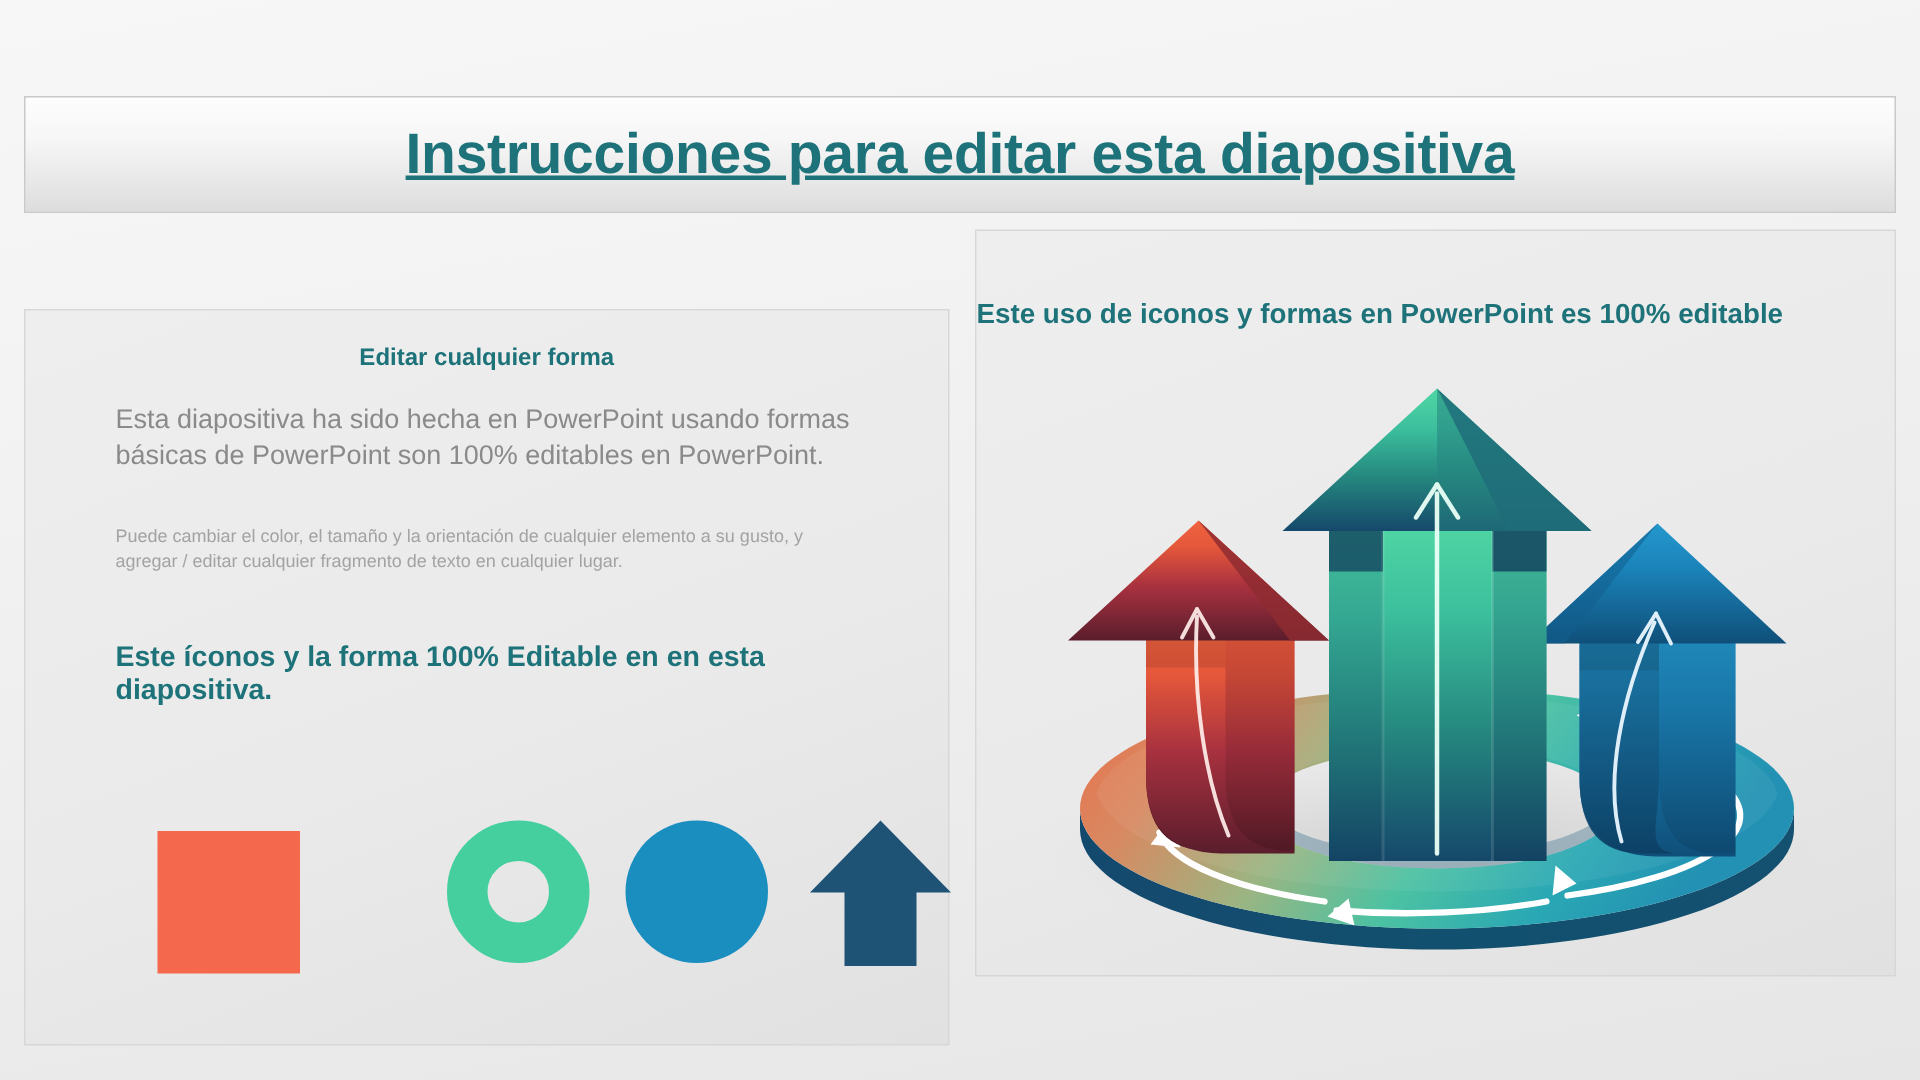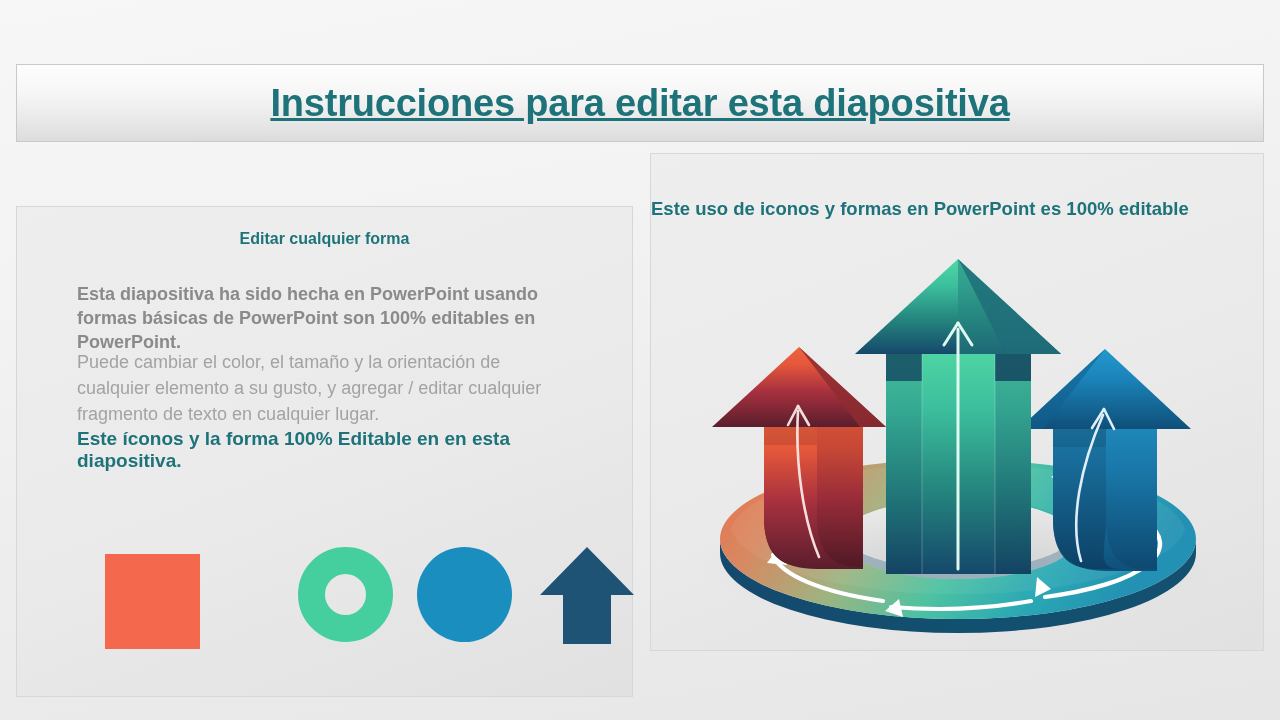--- a/index.html
+++ b/index.html
@@ -31,26 +31,26 @@
                  background:linear-gradient(160deg,#eeeeee 0%,#eaeaea 55%,#e1e1e1 100%);margin-top:47px; }
   #right-panel { left:650px; top:153px; width:614px; height:498px;
                  background:linear-gradient(160deg,#eeeeee 0%,#eaeaea 55%,#e1e1e1 100%); }
 
   
   #left-heading {
     position:absolute; top:23px; left:0; width:100%; text-align:center;
     color:#1d7379; font-size:16px; font-weight:bold;
   }
   #left-body {
-    position:absolute; top:76px; left:60px; width:510px;
-    color:#8a8a8a; font-size:18px; line-height:1.33; font-weight:700;
+    position:absolute; top:61px; left:60px; width:510px;
+    color:#8a8a8a; font-size:18px; line-height:1.33; font-weight:400;
   }
   #left-sub {
     position:absolute; top:142px; left:60px; width:500px;
-    color:#a3a3a3; font-size:18px; line-height:1.45;
+    color:#a3a3a3; font-size:12px; line-height:1.45;
   }
   #left-highlight {
     position:absolute; top:221px; left:60px; width:530px;
     color:#1d7379; font-size:19px; font-weight:bold;
   }
 
   
   #shapes-row {
     position:absolute; top:338px; left:72px; width:500px; height:110px;
   }

